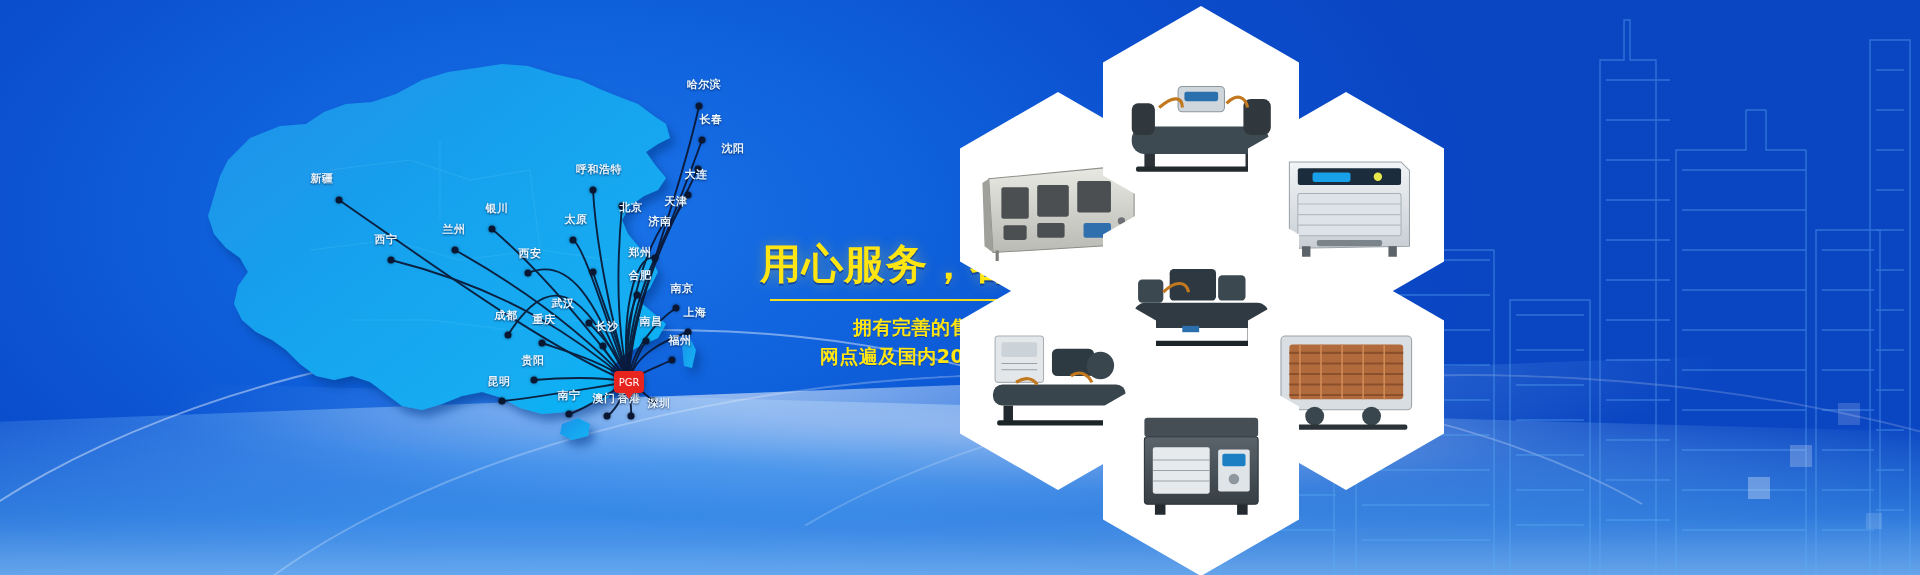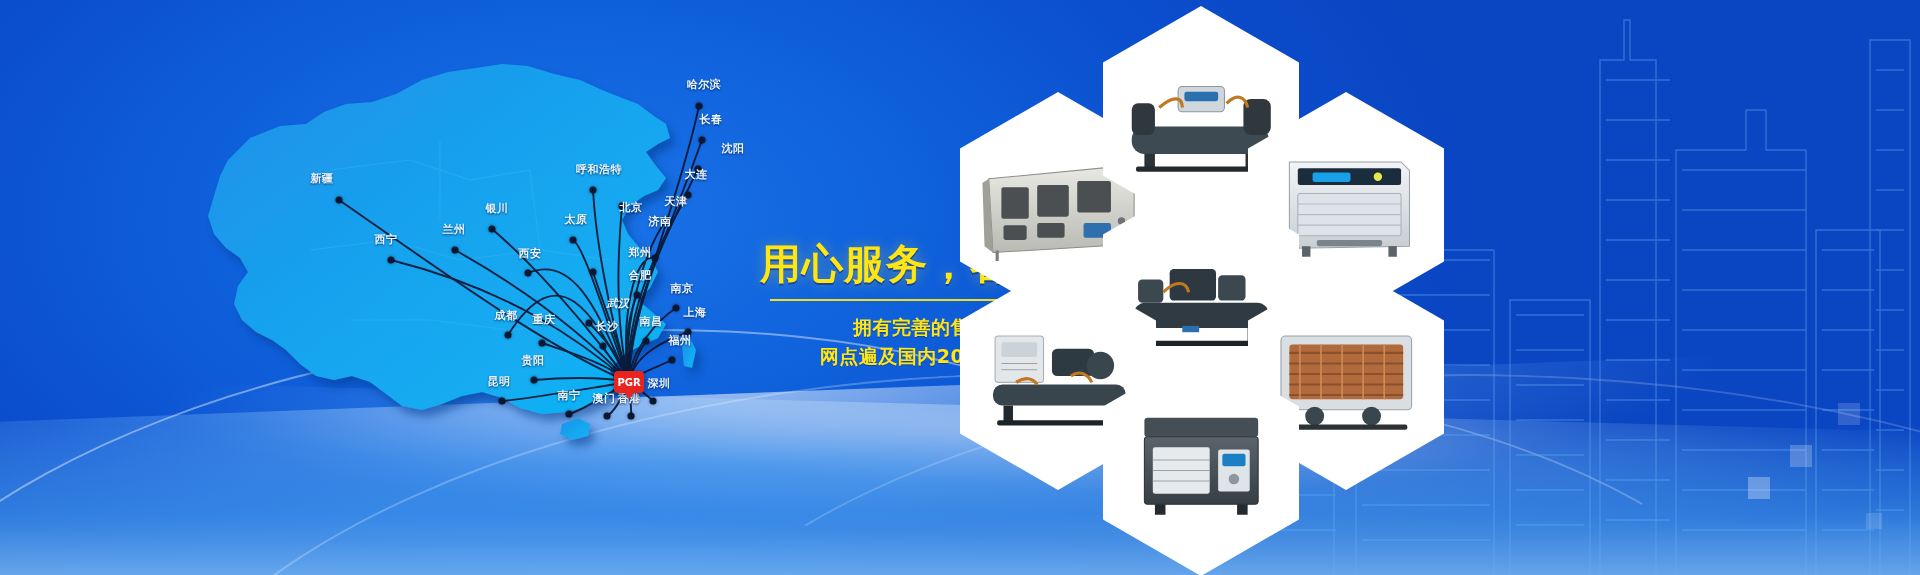--- a/index.html
+++ b/index.html
@@ -41,21 +41,21 @@
   .map-wrap svg{width:100%;height:100%;overflow:visible;}
   .city-label{
     position:absolute;color:#eaf6ff;font-size:11px;font-weight:700;
     letter-spacing:.5px;white-space:nowrap;text-shadow:0 1px 2px rgba(0,20,60,.75);
     transform:translate(-50%,-100%);
   }
   .city-dot{position:absolute;width:7px;height:7px;border-radius:50%;
     background:#0a1733;transform:translate(-50%,-50%);box-shadow:0 0 3px rgba(0,0,0,.5);}
   .hub{position:absolute;transform:translate(-50%,-50%);
        width:30px;height:22px;border-radius:4px;background:#e8241f;
-       color:#fff;font-size:10px;font-weight:700;display:flex;align-items:center;
+       color:#fff;font-size:10px;font-weight:400;display:flex;align-items:center;
        justify-content:center;box-shadow:0 2px 6px rgba(0,0,0,.45);}
   .hub:after{content:"";position:absolute;bottom:-6px;left:50%;margin-left:-5px;
        border-left:5px solid transparent;border-right:5px solid transparent;
        border-top:7px solid #e8241f;}
 
   
   .textblock{position:absolute;left:760px;top:243px;width:420px;text-align:center;}
   .headline{
     color:#ffe512;font-size:41px;font-weight:700;line-height:1.05;
     letter-spacing:1px;white-space:nowrap;
@@ -215,21 +215,21 @@
         <div class="city-label" style="left: 420px; top: 241px;">西安</div>
         <div class="city-dot" style="left: 483px; top: 252px;"></div>
         <div class="city-label" style="left: 486px; top: 240px; margin-left: 44px;">郑州</div>
         <div class="city-dot" style="left: 527px; top: 275px;"></div>
         <div class="city-label" style="left: 530px; top: 263px;">合肥</div>
         <div class="city-dot" style="left: 566px; top: 288px;"></div>
         <div class="city-label" style="left: 572px; top: 276px;">南京</div>
         <div class="city-dot" style="left: 578px; top: 312px;"></div>
         <div class="city-label" style="left: 585px; top: 300px;">上海</div>
         <div class="city-dot" style="left: 479px; top: 303px;"></div>
-        <div class="city-label" style="left: 508px; top: 291px; font-style: italic;">武汉</div>
+        <div class="city-label" style="left: 453px; top: 291px;">武汉</div>
         <div class="city-dot" style="left: 398px; top: 315px;"></div>
         <div class="city-label" style="left: 396px; top: 303px;">成都</div>
         <div class="city-dot" style="left: 432px; top: 323px;"></div>
         <div class="city-label" style="left: 434px; top: 307px;">重庆</div>
         <div class="city-dot" style="left: 493px; top: 326px;"></div>
         <div class="city-label" style="left: 497px; top: 314px;">长沙</div>
         <div class="city-dot" style="left: 536px; top: 321px;"></div>
         <div class="city-label" style="left: 541px; top: 309px;">南昌</div>
         <div class="city-dot" style="left: 562px; top: 340px;"></div>
         <div class="city-label" style="left: 570px; top: 328px;">福州</div>
@@ -237,21 +237,21 @@
         <div class="city-label" style="left: 423px; top: 348px;">贵阳</div>
         <div class="city-dot" style="left: 392px; top: 381px;"></div>
         <div class="city-label" style="left: 389px; top: 369px;">昆明</div>
         <div class="city-dot" style="left: 459px; top: 394px;"></div>
         <div class="city-label" style="left: 459px; top: 383px;">南宁</div>
         <div class="city-dot" style="left: 497px; top: 396px;"></div>
         <div class="city-label" style="left: 494px; top: 386px; text-align: center;">澳门</div>
         <div class="city-dot" style="left: 521px; top: 396px;"></div>
         <div class="city-label" style="left: 519px; top: 386px;">香港</div>
         <div class="city-dot" style="left: 543px; top: 381px;"></div>
-        <div class="city-label" style="left: 549px; top: 371px;">深圳</div>
+        <div class="city-label" style="left: 549px; top: 391px;">深圳</div>
       </div>
 
     
     <div class="hub" id="hub-marker" style="left: 519px; top: 362px;">
       <span>PGR</span>
     </div>
   </div>
 
   <div class="textblock">
     <div class="headline">用心服务，客户遍及全国</div>

